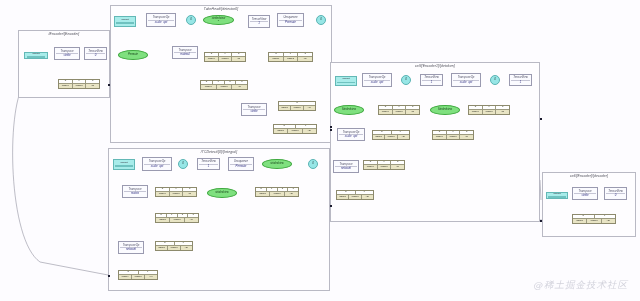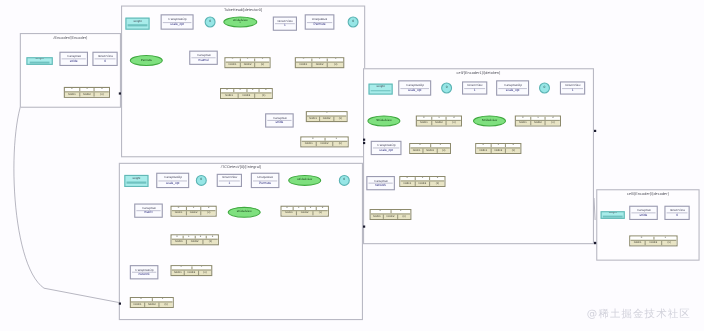--- a/index.html
+++ b/index.html
@@ -146,21 +146,21 @@
     font-size: 9.5px;
     color: #d2d2dc;
     letter-spacing: 1px;
     white-space: nowrap;
     font-family: "DejaVu Sans", sans-serif;
   }
 </style>
 </head>
 <body>
 
-<div id="canvas" style="background: rgb(253, 252, 255);">
+<div id="canvas" style="background: rgb(253, 252, 255); font-style: italic;">
 
   <svg id="edge-layer" viewBox="0 0 640 301" xmlns="http://www.w3.org/2000/svg">
       <path d="M67,60 L67,70 L72,79" fill="none" stroke="#6e6e80" stroke-width="0.45" stroke-dasharray="1.2 1"></path>
       <path d="M95,60 L95,79" fill="none" stroke="#6e6e80" stroke-width="0.45"></path>
       <path d="M100,84 L110,84" fill="none" stroke="#6e6e80" stroke-width="0.45"></path>
       <path d="M24,84 C6,110 8,240 40,262 L108,275" fill="none" stroke="#6e6e80" stroke-width="0.45"></path>
       <path d="M125,27 L125,42 L128,50" fill="none" stroke="#6e6e80" stroke-width="0.45" stroke-dasharray="1.2 1"></path>
       <path d="M161,27 L196,46 L210,52" fill="none" stroke="#6e6e80" stroke-width="0.45" stroke-dasharray="1.2 1"></path>
       <path d="M191,25 L205,45 L215,52" fill="none" stroke="#6e6e80" stroke-width="0.45"></path>
       <path d="M218,25 L222,45 L224,52" fill="none" stroke="#6e6e80" stroke-width="0.45"></path>

